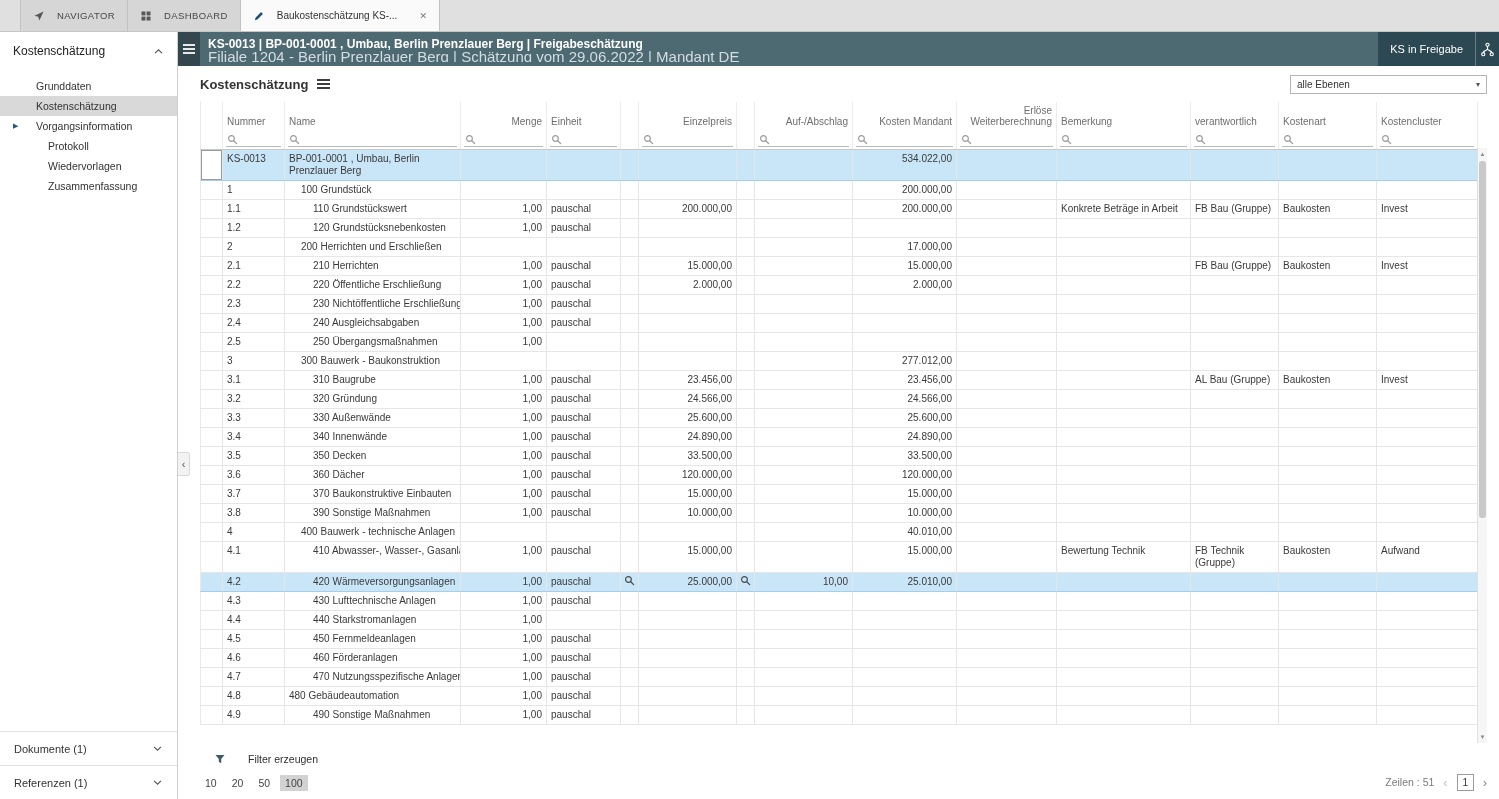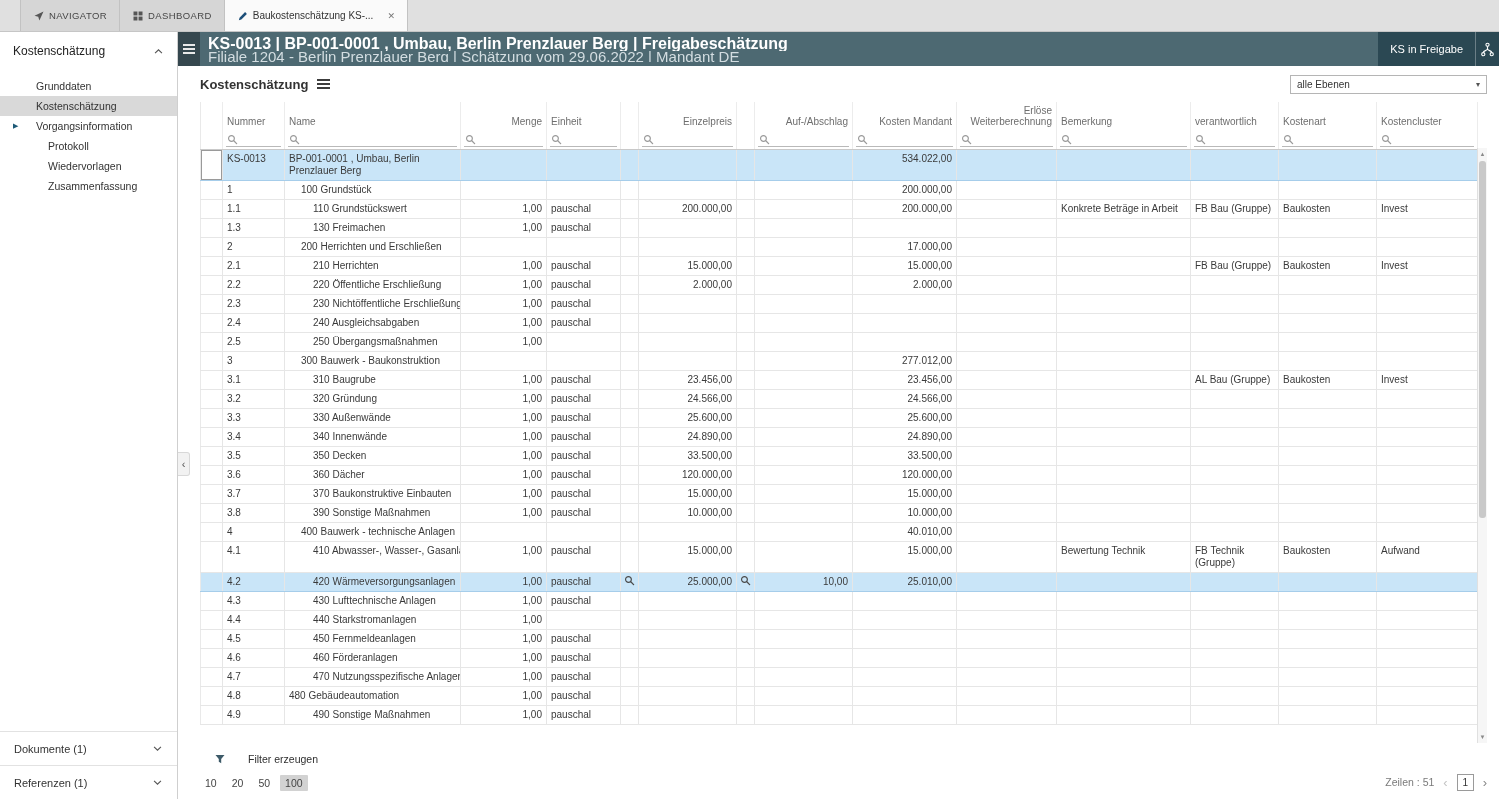--- a/index.html
+++ b/index.html
@@ -2,21 +2,21 @@
 <html><head>
 <meta charset="utf-8">
 <style>
   * { margin:0; padding:0; box-sizing:border-box; }
   html,body { width:1499px; height:799px; overflow:hidden; }
   body { font-family:"Liberation Sans","DejaVu Sans",sans-serif; background:#fff; color:#333; }
   .app { display:flex; flex-direction:column; height:100%; }
 
   
   .tabbar { height:32px; flex:none; background:#e0e0e0; display:flex; align-items:stretch; padding-left:20px; border-bottom:1px solid #c6c6c6; }
-  .tab { display:flex; align-items:center; gap:4px; padding:0 12px; font-size:9.5px; letter-spacing:.4px; color:#474747; background:#d6d6d6; border-right:1px solid #c2c2c2; cursor:pointer; }
+  .tab { display:flex; align-items:center; gap:12px; padding:0 12px; font-size:9.5px; letter-spacing:.4px; color:#474747; background:#d6d6d6; border-right:1px solid #c2c2c2; cursor:pointer; }
   .tab:first-child { border-left:1px solid #c2c2c2; }
   .tab.active { background:#fafafa; font-size:10px; letter-spacing:0; color:#333; }
   .tab-close { margin-left:10px; color:#777; font-size:9px; }
   .tab svg { flex:none; }
 
   
   .main-row { flex:1; min-height:0; display:flex; position:relative; }
 
   
   .sidebar { width:178px; flex:none; border-right:1px solid #cfcfcf; display:flex; flex-direction:column; background:#fff; }
@@ -32,21 +32,21 @@
 
   
   .content { flex:1; min-width:0; display:flex; flex-direction:column; }
 
   
   .page-header { height:34px; flex:none; display:flex; align-items:stretch; background:#4d6972; }
   .burger-btn { width:22px; flex:none; background:#35474e; display:flex; align-items:center; justify-content:center; cursor:pointer; }
   .burger-icon { width:12px; }
   .burger-icon span { display:block; height:2px; background:#e8e8e8; margin:2px 0; }
   .ph-main { flex:1; min-width:0; display:flex; flex-direction:column; justify-content:center; padding-left:8px; color:#fff; }
-  .ph-title { font-size:16px; font-weight:700; line-height:14px; white-space:nowrap; overflow:hidden; }
+  .ph-title { font-size:12px; font-weight:700; line-height:14px; white-space:nowrap; overflow:hidden; }
   .ph-subtitle { font-size:15px; color:#d3dde1; line-height:11px; white-space:nowrap; overflow:hidden; }
   .status-btn { flex:none; background:#2b4853; color:#fff; font-size:11px; display:flex; align-items:center; padding:0 12px; cursor:pointer; }
   .branch-btn { flex:none; width:24px; background:#2b4853; border-left:1px solid rgba(255,255,255,.3); display:flex; align-items:center; justify-content:center; cursor:pointer; }
 
   
   .toolbar { height:36px; flex:none; display:flex; align-items:center; padding:0 12px 0 22px; }
   .grid-title { font-size:13px; font-weight:700; color:#333; }
   .grid-burger { width:13px; margin-left:9px; cursor:pointer; }
   .grid-burger span { display:block; height:1.7px; background:#3c3c3c; margin:2px 0; }
   .level-select { margin-left:auto; width:197px; height:19px; border:1px solid #b5b5b5; background:#fff; display:flex; align-items:center; justify-content:space-between; padding:0 6px; font-size:10px; color:#333; cursor:pointer; }
@@ -388,22 +388,22 @@
                 <td class="r c-abschlag"></td>
                 <td class="r c-kosten">200.000,00</td>
                 <td class="r c-erloese"></td>
                 <td class="c-bemerkung">Konkrete Beträge in Arbeit</td>
                 <td class="c-verantwortlich">FB Bau (Gruppe)</td>
                 <td class="c-kostenart">Baukosten</td>
                 <td class="c-cluster">Invest</td>
               </tr>
               <tr class="r-lvl2">
                 <td class="selcol"></td>
-                <td class="c-nummer">1.3</td>
-                <td class="c-name" style="padding-left:28px">130 Freimachen</td>
+                <td class="c-nummer">1.2</td>
+                <td class="c-name" style="padding-left:28px">120 Grundstücksnebenkosten</td>
                 <td class="r c-menge">1,00</td>
                 <td class="c-einheit">pauschal</td>
                 <td class="lkcol"></td>
                 <td class="r c-einzelpreis"></td>
                 <td class="lkcol"></td>
                 <td class="r c-abschlag"></td>
                 <td class="r c-kosten"></td>
                 <td class="r c-erloese"></td>
                 <td class="c-bemerkung"></td>
                 <td class="c-verantwortlich"></td>

